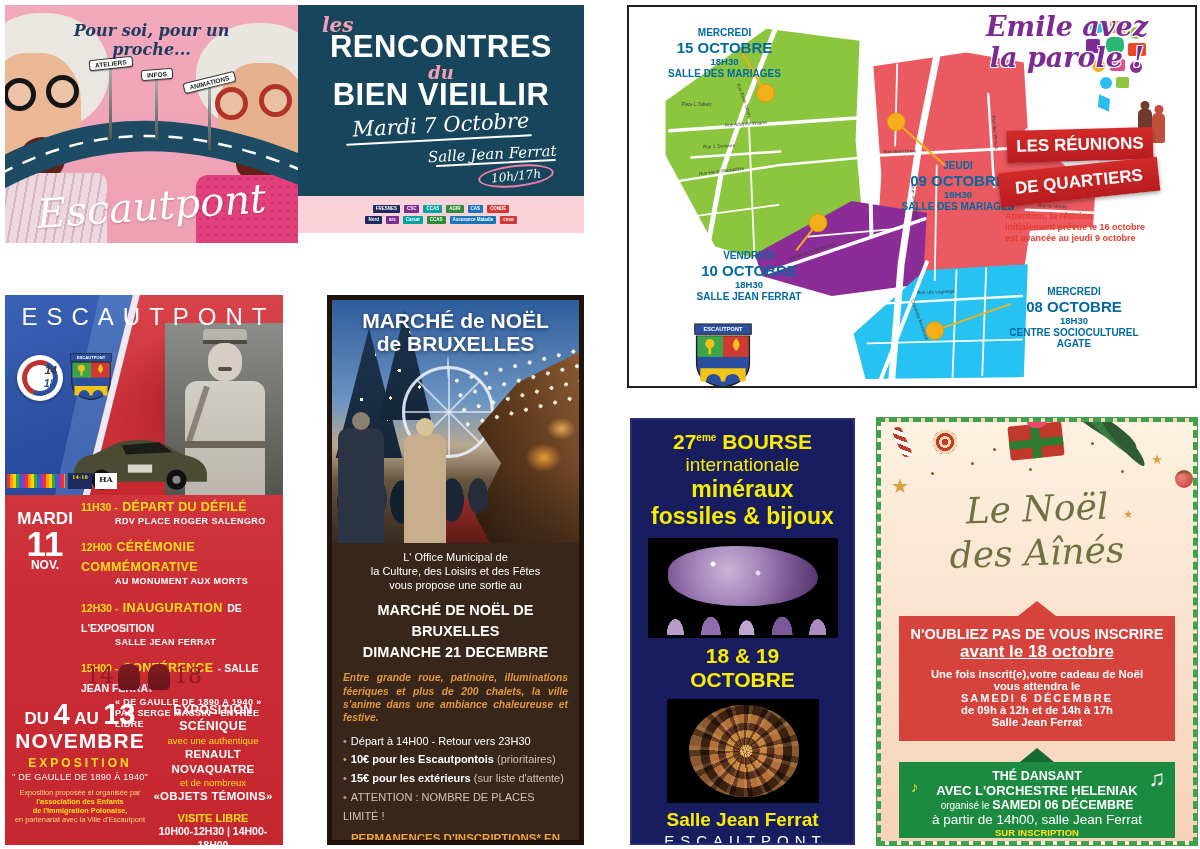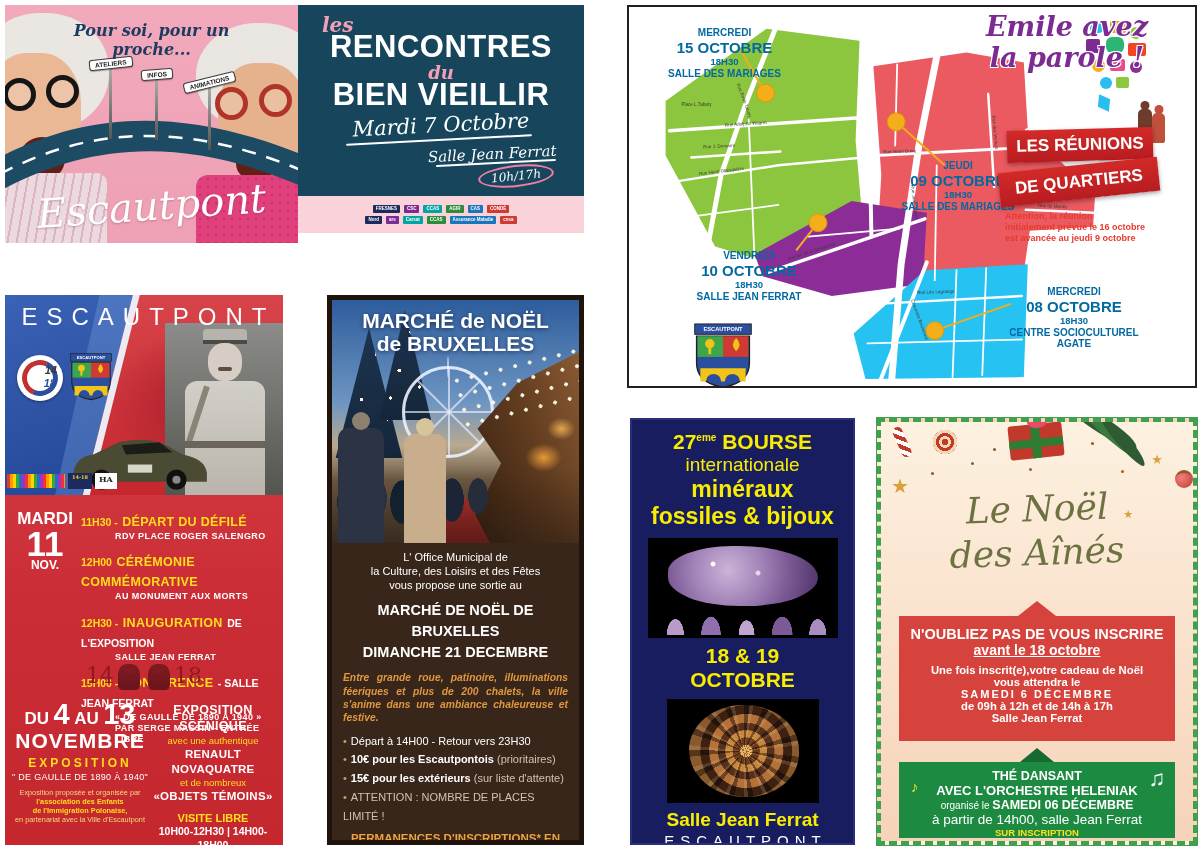--- a/index.html
+++ b/index.html
@@ -91,21 +91,21 @@
 .s-belt{position:absolute;left:20px;top:118px;width:80px;height:7px;background:#6b645a}
 .s-strap{position:absolute;left:30px;top:62px;width:6px;height:58px;background:#8a8378;transform:rotate(18deg)}
 .car{position:absolute;left:58px;top:138px;width:152px;height:58px;z-index:4}
 .p3-minilogos{position:absolute;left:0;bottom:4px;height:20px;display:flex;gap:3px;align-items:center;z-index:6;padding-left:2px}
 .strip{width:58px;height:14px;background:repeating-linear-gradient(90deg,#e33 0 3px,#f90 3px 6px,#ffd400 6px 9px,#3a3 9px 12px,#36c 12px 15px,#93c 15px 18px)}
 .mini{height:16px;background:#fff;color:#222;font-size:8px;font-weight:700;font-family:"DejaVu Serif",serif;padding:1px 4px}
 .mini.navy{background:#1d2a5e;color:#ffd400;font-size:5px}
 .p3-sched{position:relative;height:205px}
 .p3-date{position:absolute;left:8px;top:16px;width:64px;text-align:center;font-weight:800;line-height:.95}
 .d-day{font-size:17px}.d-num{font-size:35px}.d-mon{font-size:12px}
-.p3-items{position:absolute;left:76px;right:4px;top:16px}
+.p3-items{position:absolute;left:76px;right:4px;top:1px}
 .p3-item{margin-bottom:9px;line-height:1.25}
 .p3-time{color:#ffdf1b;font-weight:800;font-size:10.5px}
 .p3-t1{color:#ffdf1b;font-weight:800;font-size:12.5px;letter-spacing:.3px}
 .p3-t2{color:#fff;font-weight:800;font-size:10.5px}
 .p3-sub{color:#fff;font-weight:700;font-size:9px;letter-spacing:.4px;padding-left:34px}
 .p3-wm{position:absolute;left:0;right:0;top:168px;text-align:center;font-family:"DejaVu Serif",serif;color:#8e1b24;font-size:22px;z-index:1}
 .wm-fig{display:inline-block;width:22px;height:26px;background:radial-gradient(10px 8px at 50% 20%,#7e1a20 60%,transparent 62%),linear-gradient(180deg,#7e1a20,#6a151c);border-radius:40% 40% 20% 20%;vertical-align:middle;margin:0 4px}
 .p3-bottom{position:relative;height:145px;display:flex;padding:0 6px}
 .p3b-left{width:138px;text-align:center}
 .bd{font-weight:800;color:#fff;line-height:1}
@@ -186,21 +186,21 @@
 .f2{left:16px;top:10px;width:70px;height:14px;transform:rotate(40deg);background:#3c7a40}
 .f3{left:30px;top:18px;width:62px;height:12px;transform:rotate(48deg)}
 .star{position:absolute;color:#d9a03c}
 .bauble{position:absolute;right:0px;top:48px;width:18px;height:18px;border-radius:50%;background:radial-gradient(circle at 35% 30%,#f08080,#c0392b);border-top:3px solid #8a5a2e}
 .speck{position:absolute;left:90px;top:40px;width:3px;height:3px;border-radius:50%;background:#8a5a2e;box-shadow:22px -14px 0 #8a5a2e,58px 6px 0 #a0622e,-40px 10px 0 #8a5a2e,120px -20px 0 #8a5a2e,150px 8px 0 #a0622e}
 .p6-title{position:absolute;left:0;right:0;text-align:center;color:#6d7242;font-family:"DejaVu Serif",serif;font-style:italic;font-size:36px;z-index:2;transform:rotate(-2deg)}
 .pt1{top:66px}.pt2{top:110px}
 .p6-red{position:absolute;left:18px;right:18px;top:194px;height:125px;background:#d6423c;color:#fff;text-align:center;z-index:2;padding-top:10px}
 .p6-red::before{content:"";position:absolute;left:50%;top:-15px;transform:translateX(-50%);border-left:19px solid transparent;border-right:19px solid transparent;border-bottom:15px solid #d6423c}
 .rl1{font-weight:800;font-size:14.5px}
-.rl2{font-weight:800;font-size:14px;text-decoration:underline}
+.rl2{font-weight:800;font-size:17px;text-decoration:underline}
 .rl3{font-weight:700;font-size:11.3px;margin-top:6px}
 .rl4{font-weight:700;font-size:11.3px}
 .rl5{font-weight:700;font-size:11px;letter-spacing:2px}
 .rl6{font-weight:700;font-size:11.3px}
 .rl7{font-weight:700;font-size:11.3px}
 .p6-green{position:absolute;left:18px;right:18px;top:340px;height:76px;background:#1c8a41;color:#fff;text-align:center;z-index:2;padding-top:7px}
 .p6-green::before{content:"";position:absolute;left:50%;top:-14px;transform:translateX(-50%);border-left:17px solid transparent;border-right:17px solid transparent;border-bottom:14px solid #156a31}
 .gl1{font-weight:800;font-size:12.5px}
 .gl2{font-weight:800;font-size:13px}
 .gl3{font-size:10px}

